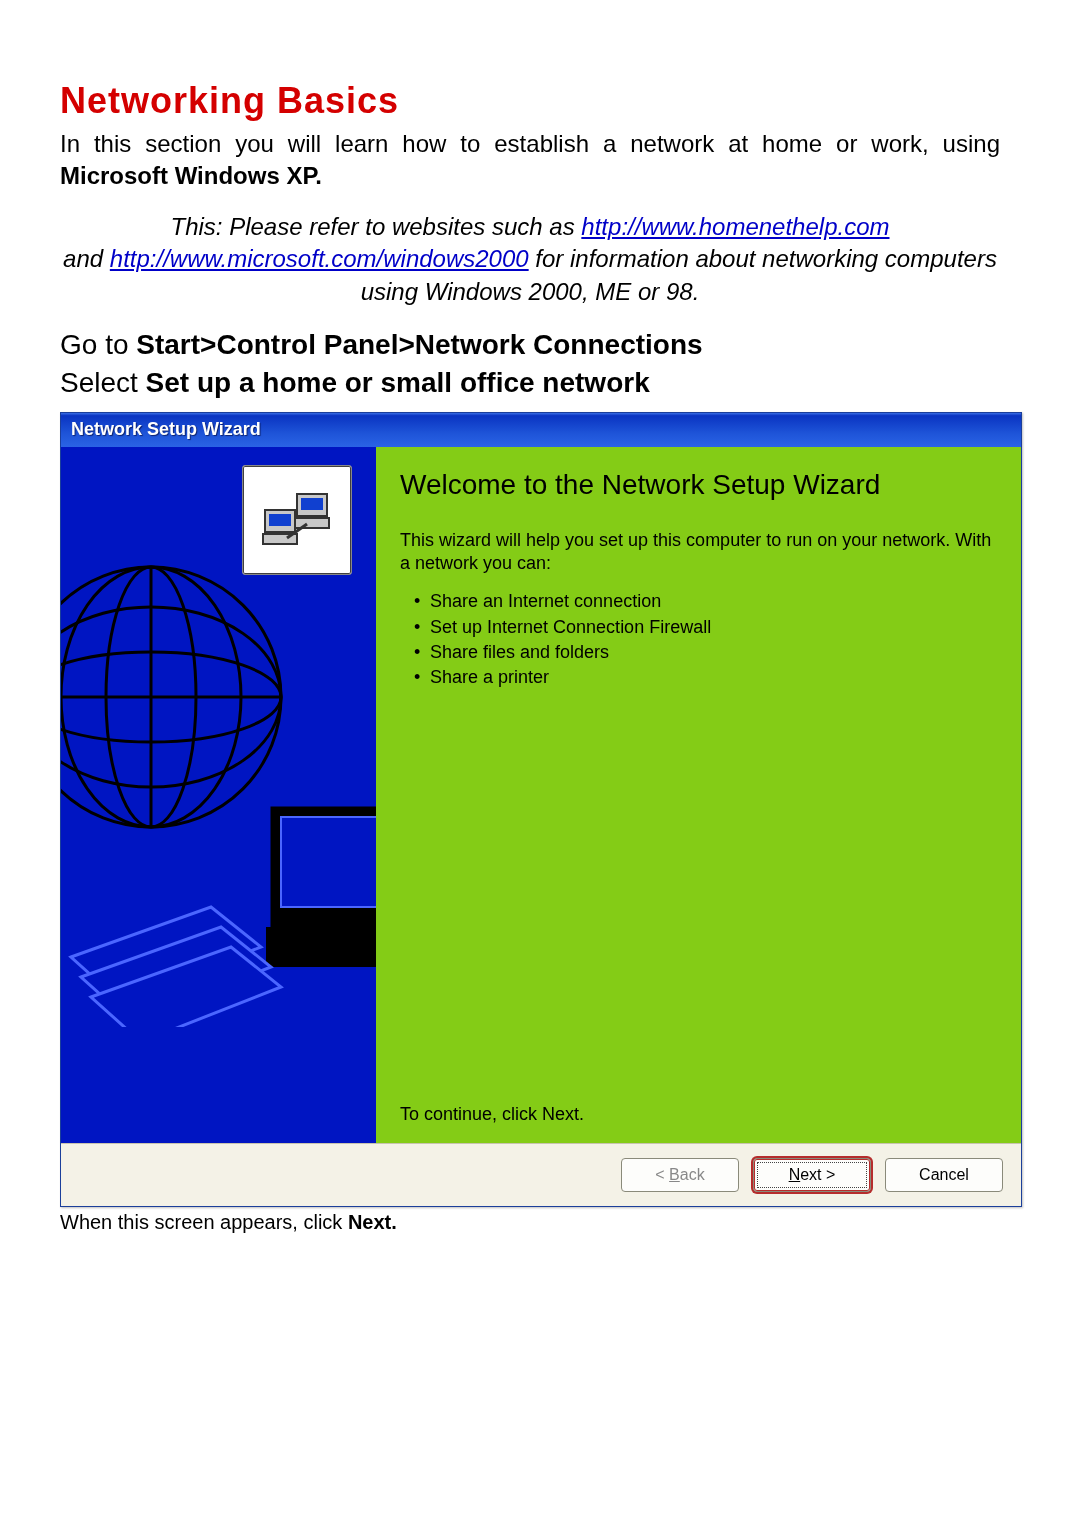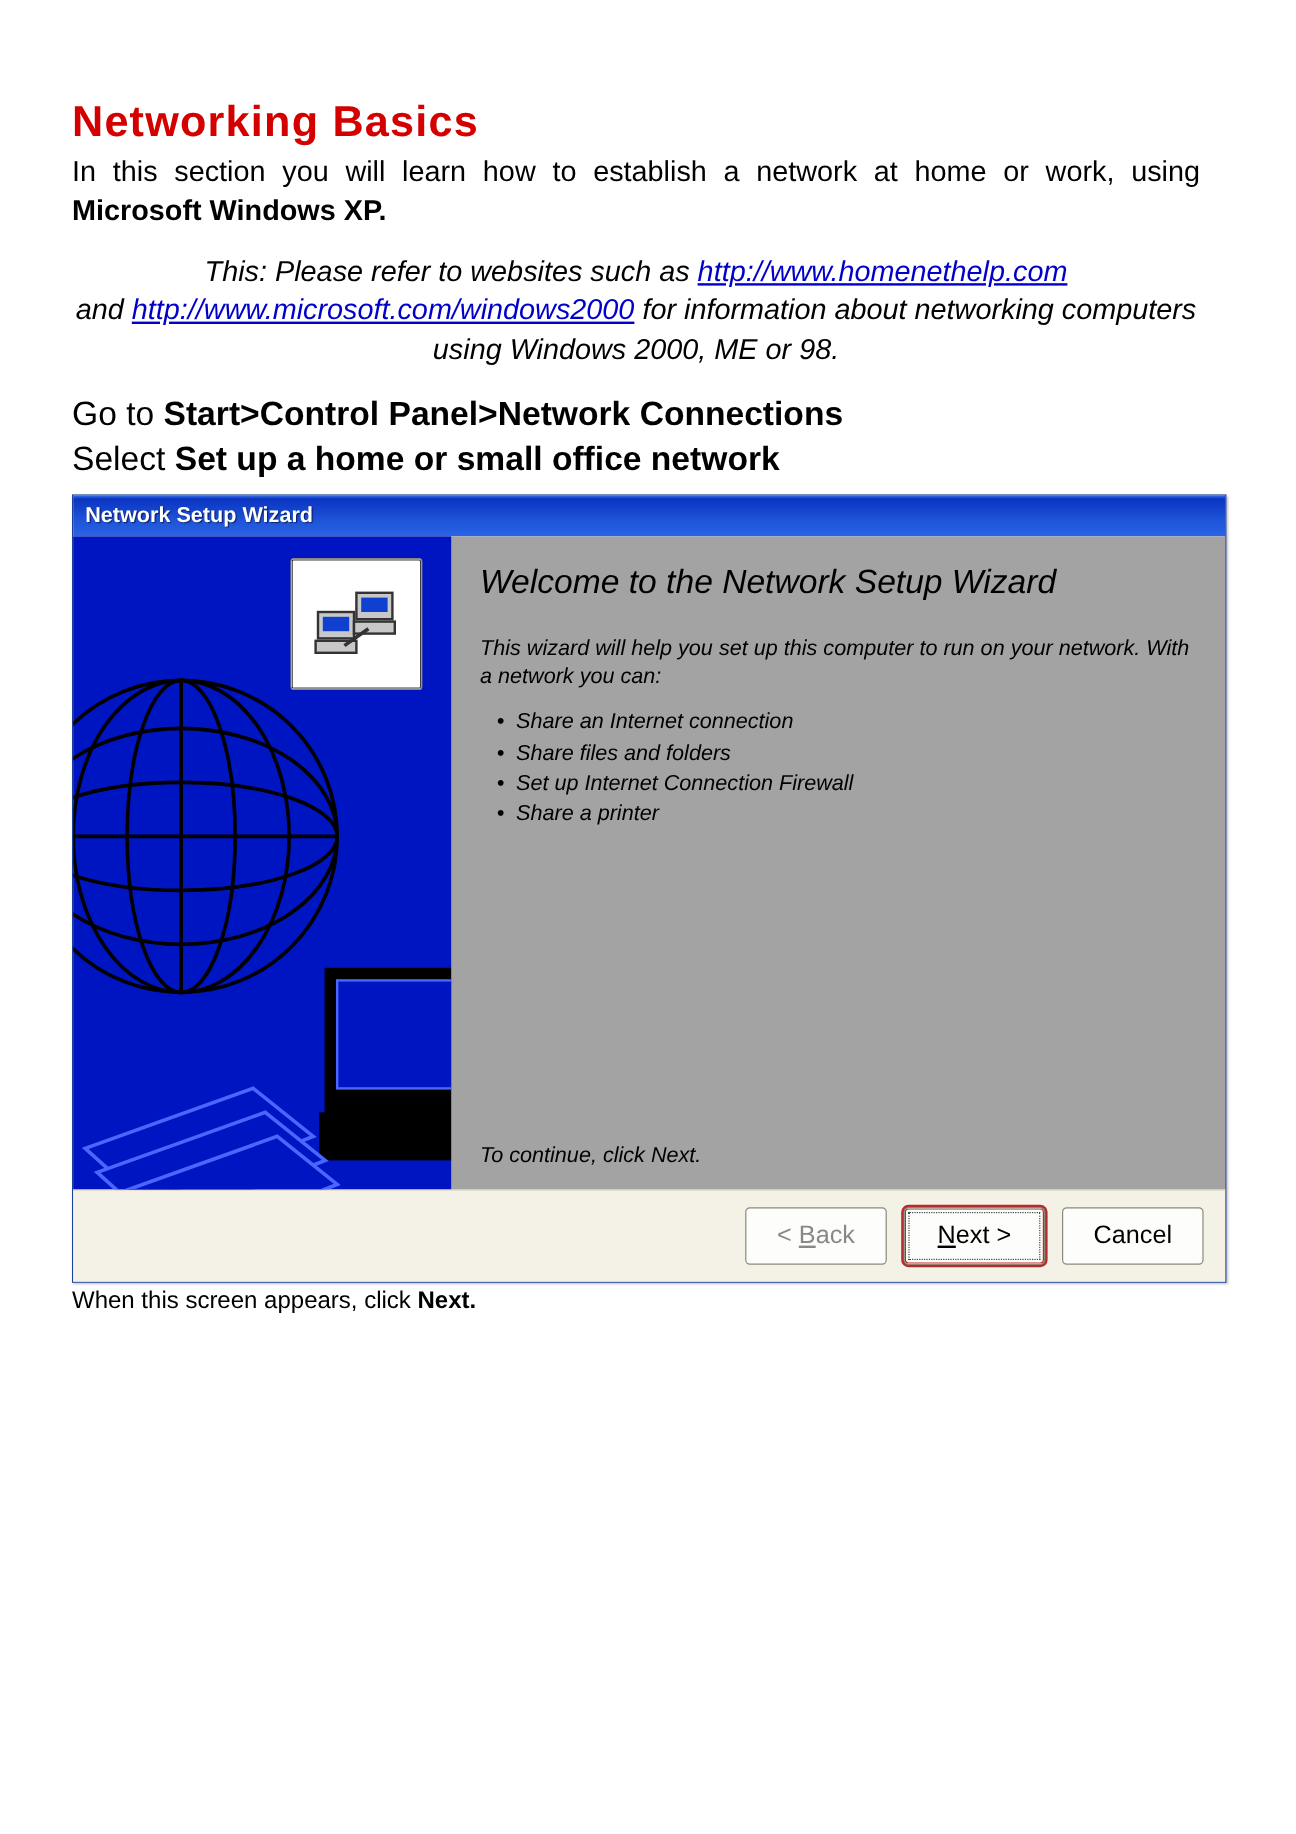--- a/index.html
+++ b/index.html
@@ -58,23 +58,22 @@
   .titlebar {
     background: linear-gradient(to bottom, #3a6ee5 0%, #0a34c2 8%, #1e54d8 60%, #2a63e5 100%);
     color: #fff;
     font-weight: bold;
     font-size: 18px;
     padding: 6px 10px 7px 10px;
     text-shadow: 1px 1px 1px rgba(0,0,40,0.6);
   }
   .wizard-body {
     display: flex;
-    height: 544px;
-    background: #a3a3a3;
-    font-style: italic;
+    height: 696px;
+    background: #84cc16;
   }
   .wizard-side {
     width: 315px;
     background: #0015c2;
     position: relative;
     flex-shrink: 0;
     overflow: hidden;
   }
   .side-graphics {
     position: absolute;
@@ -138,22 +137,22 @@
   .wizard-footer {
     background: #f4f2e7;
     border-top: 1px solid #c8c4b0;
     padding: 14px 18px;
     display: flex;
     justify-content: flex-end;
     gap: 14px;
   }
   .xp-button {
     min-width: 118px;
-    height: 48px;
-    font-size: 21px;
+    height: 34px;
+    font-size: 16px;
     font-family: Tahoma, Arial, sans-serif;
     background: #fdfdfb;
     border: 1px solid #8a8a7a;
     border-radius: 4px;
     color: #000;
     cursor: pointer;
   }
   .xp-button.disabled {
     color: #888;
     cursor: default;
@@ -234,22 +233,22 @@
             </g>
           </svg>
         </div>
       </div>
 
       <div class="wizard-main">
         <div class="wizard-heading">Welcome to the Network Setup Wizard</div>
         <div class="wizard-para">This wizard will help you set up this computer to run on your network. With a network you can:</div>
         <ul class="wizard-list">
           <li>Share an Internet connection</li>
+          <li>Set up Internet Connection Firewall</li>
           <li>Share files and folders</li>
-          <li>Set up Internet Connection Firewall</li>
           <li>Share a printer</li>
         </ul>
         <div class="wizard-continue">To continue, click Next.</div>
       </div>
     </div>
 
     <div class="wizard-footer">
       <button class="xp-button disabled">
         <span>&lt; </span><span class="underline-mnemonic">B</span><span>ack</span>
       </button>

